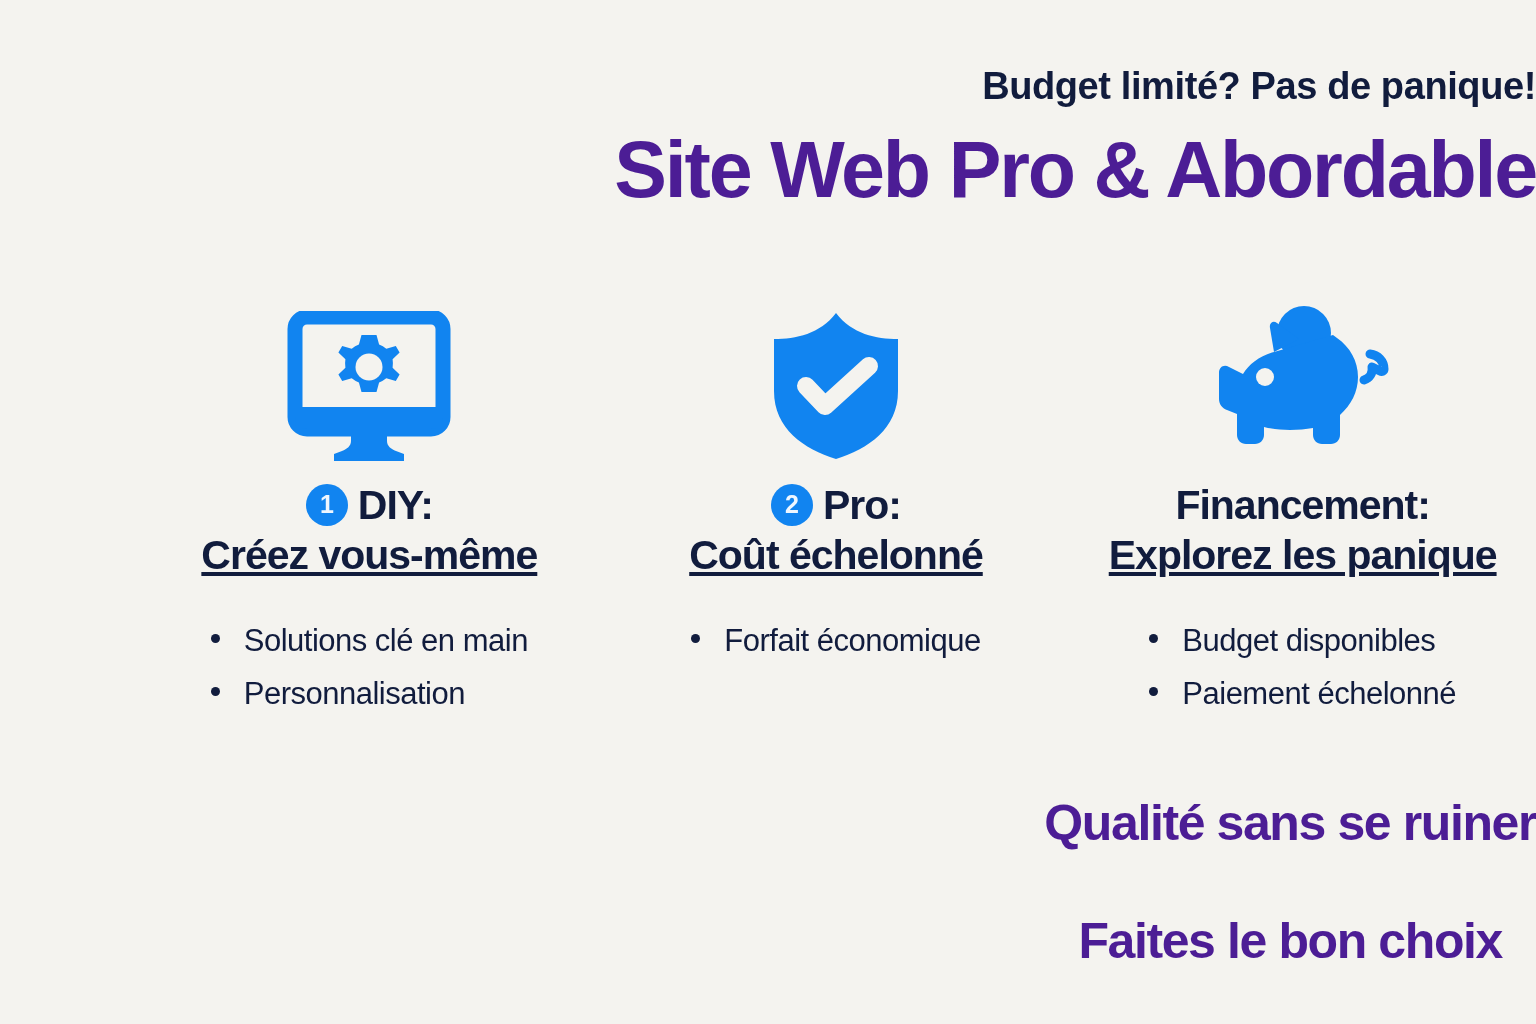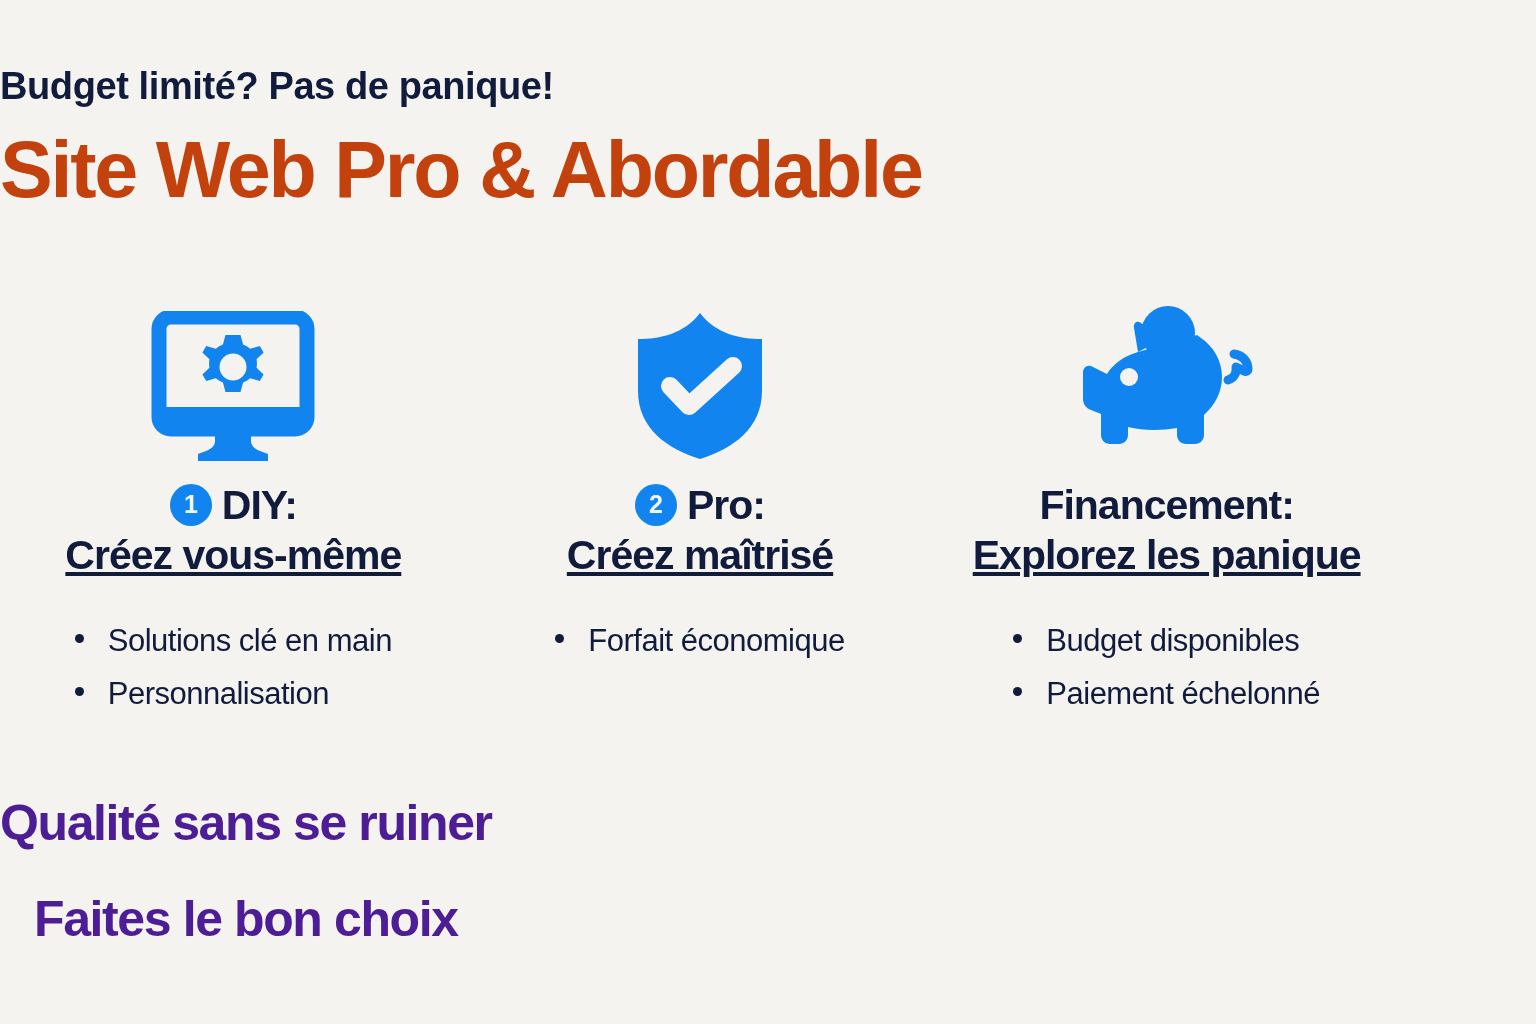--- a/index.html
+++ b/index.html
@@ -14,41 +14,41 @@
     color: #111c3d;
     overflow: hidden;
   }
   .poster {
     position: relative;
     width: 1536px;
     height: 724px;
     background: #f4f3ef;
     display: flex;
     flex-direction: column;
-    align-items: flex-start;
+    align-items: flex-end;
   }
 
   
   .eyebrow {
     margin-top: 66px;
     font-size: 38px;
     font-weight: 700;
     letter-spacing: -0.4px;
     line-height: 1.1;
     text-align: center;
     color: #111c3d;
   }
   .headline {
     margin-top: 22px;
     font-size: 79px;
     font-weight: 700;
     letter-spacing: -2.2px;
     line-height: 1.0;
     text-align: center;
-    color: #c2410c;
+    color: #4c1d95;
   }
 
   
   .columns {
     margin-top: 44px;
     width: 1400px;
     display: grid;
     grid-template-columns: repeat(3, 1fr);
     column-gap: 0px;
   }
@@ -131,21 +131,21 @@
     margin-top: 62px;
     text-align: center;
   }
   .footer-line {
     font-size: 50px;
     font-weight: 700;
     letter-spacing: -1.4px;
     line-height: 1.0;
     color: #4c1d95;
   }
-  .footer-line + .footer-line { margin-top: 46px; }
+  .footer-line + .footer-line { margin-top: 68px; }
 </style>
 </head>
 <body>
 
 <div class="poster">
 
   <div class="eyebrow">Budget limité? Pas de panique!</div>
   <h1 class="headline">Site Web Pro &amp; Abordable</h1>
 
   <div class="columns">
@@ -184,21 +184,21 @@
         <svg width="140" height="152" viewBox="0 0 140 152" aria-hidden="true">
           <path d="M70 3 C54 24 30 29 8 29 v52 c0 38 30 58 62 68 32 -10 62 -30 62 -68 V29 c-22 0 -46 -5 -62 -26 z" fill="#1184f0"></path>
           <path d="M40 76 l19 20 44 -40" fill="none" stroke="#f4f3ef" stroke-width="18" stroke-linecap="round" stroke-linejoin="round"></path>
         </svg>
       </div>
       <div class="col-head">
         <div class="head-line1">
           <span class="badge">2</span>
           <span>Pro:</span>
         </div>
-        <div class="head-line2">Créez maîtrisé</div>
+        <div class="head-line2">Coût échelonné</div>
       </div>
       <ul class="bullets">
         <li>
           <span class="dot"></span>
           <span>Forfait économique</span>
         </li>
       </ul>
     </div>
 
     <div class="col">

